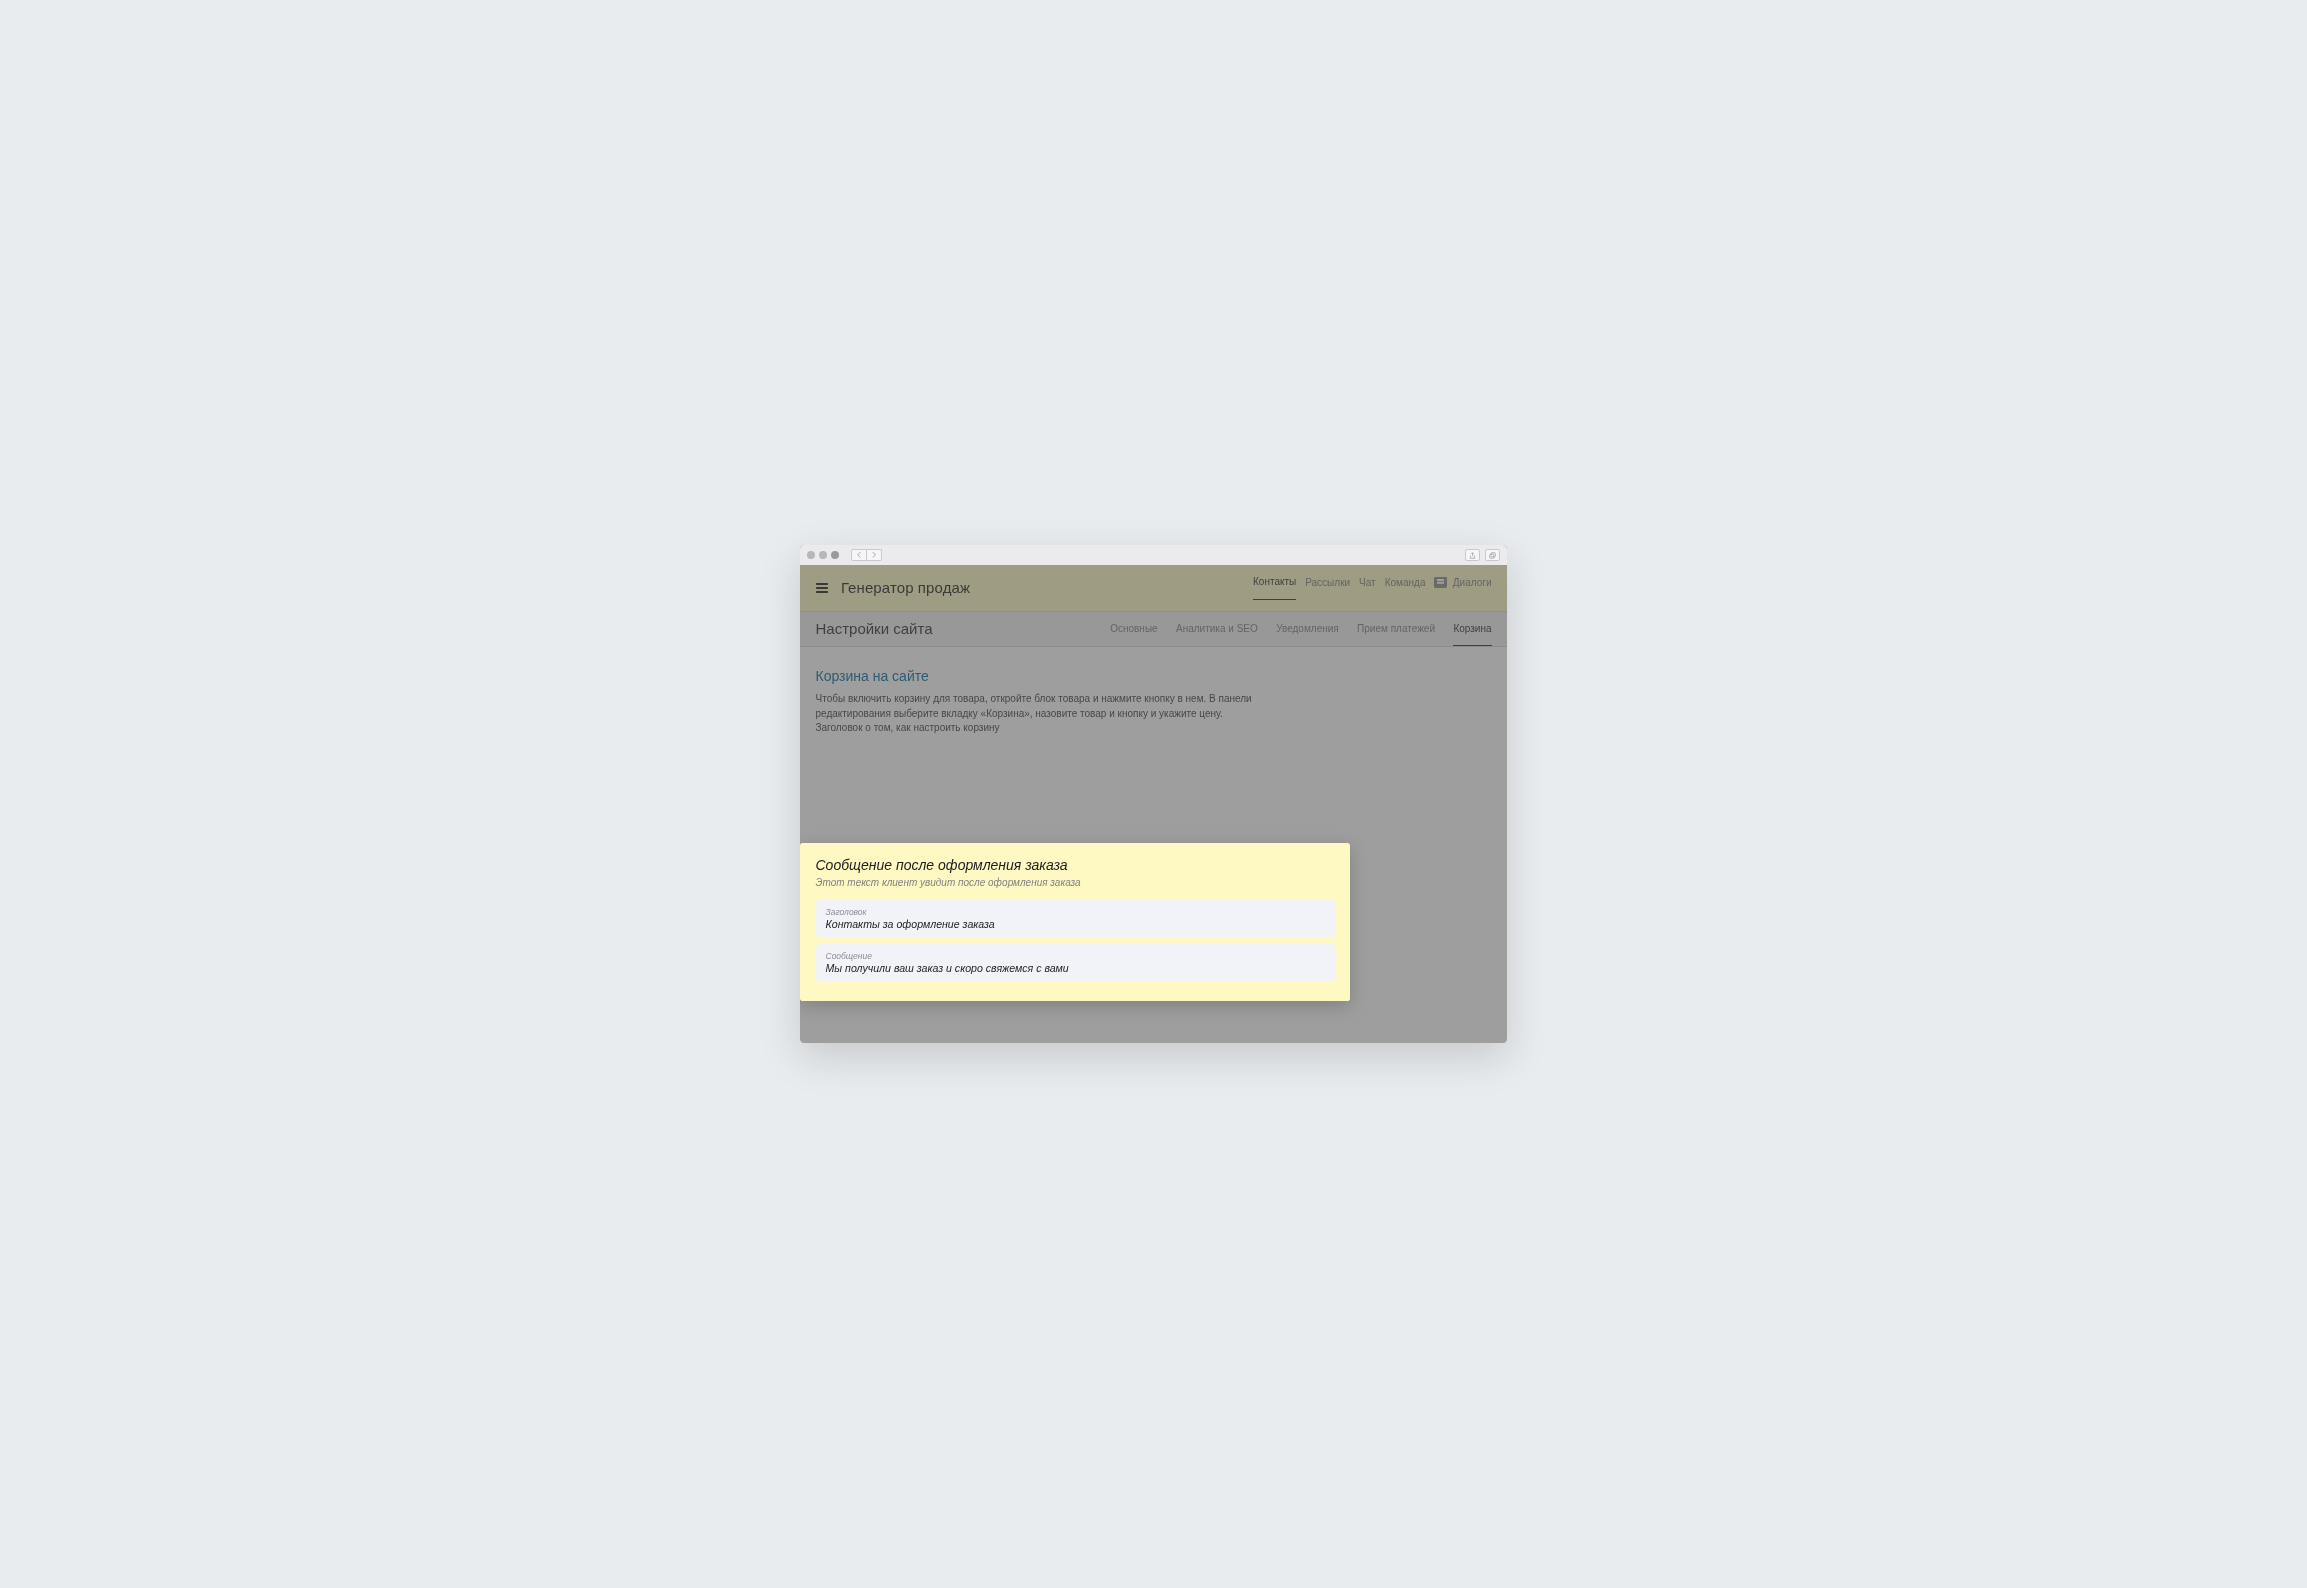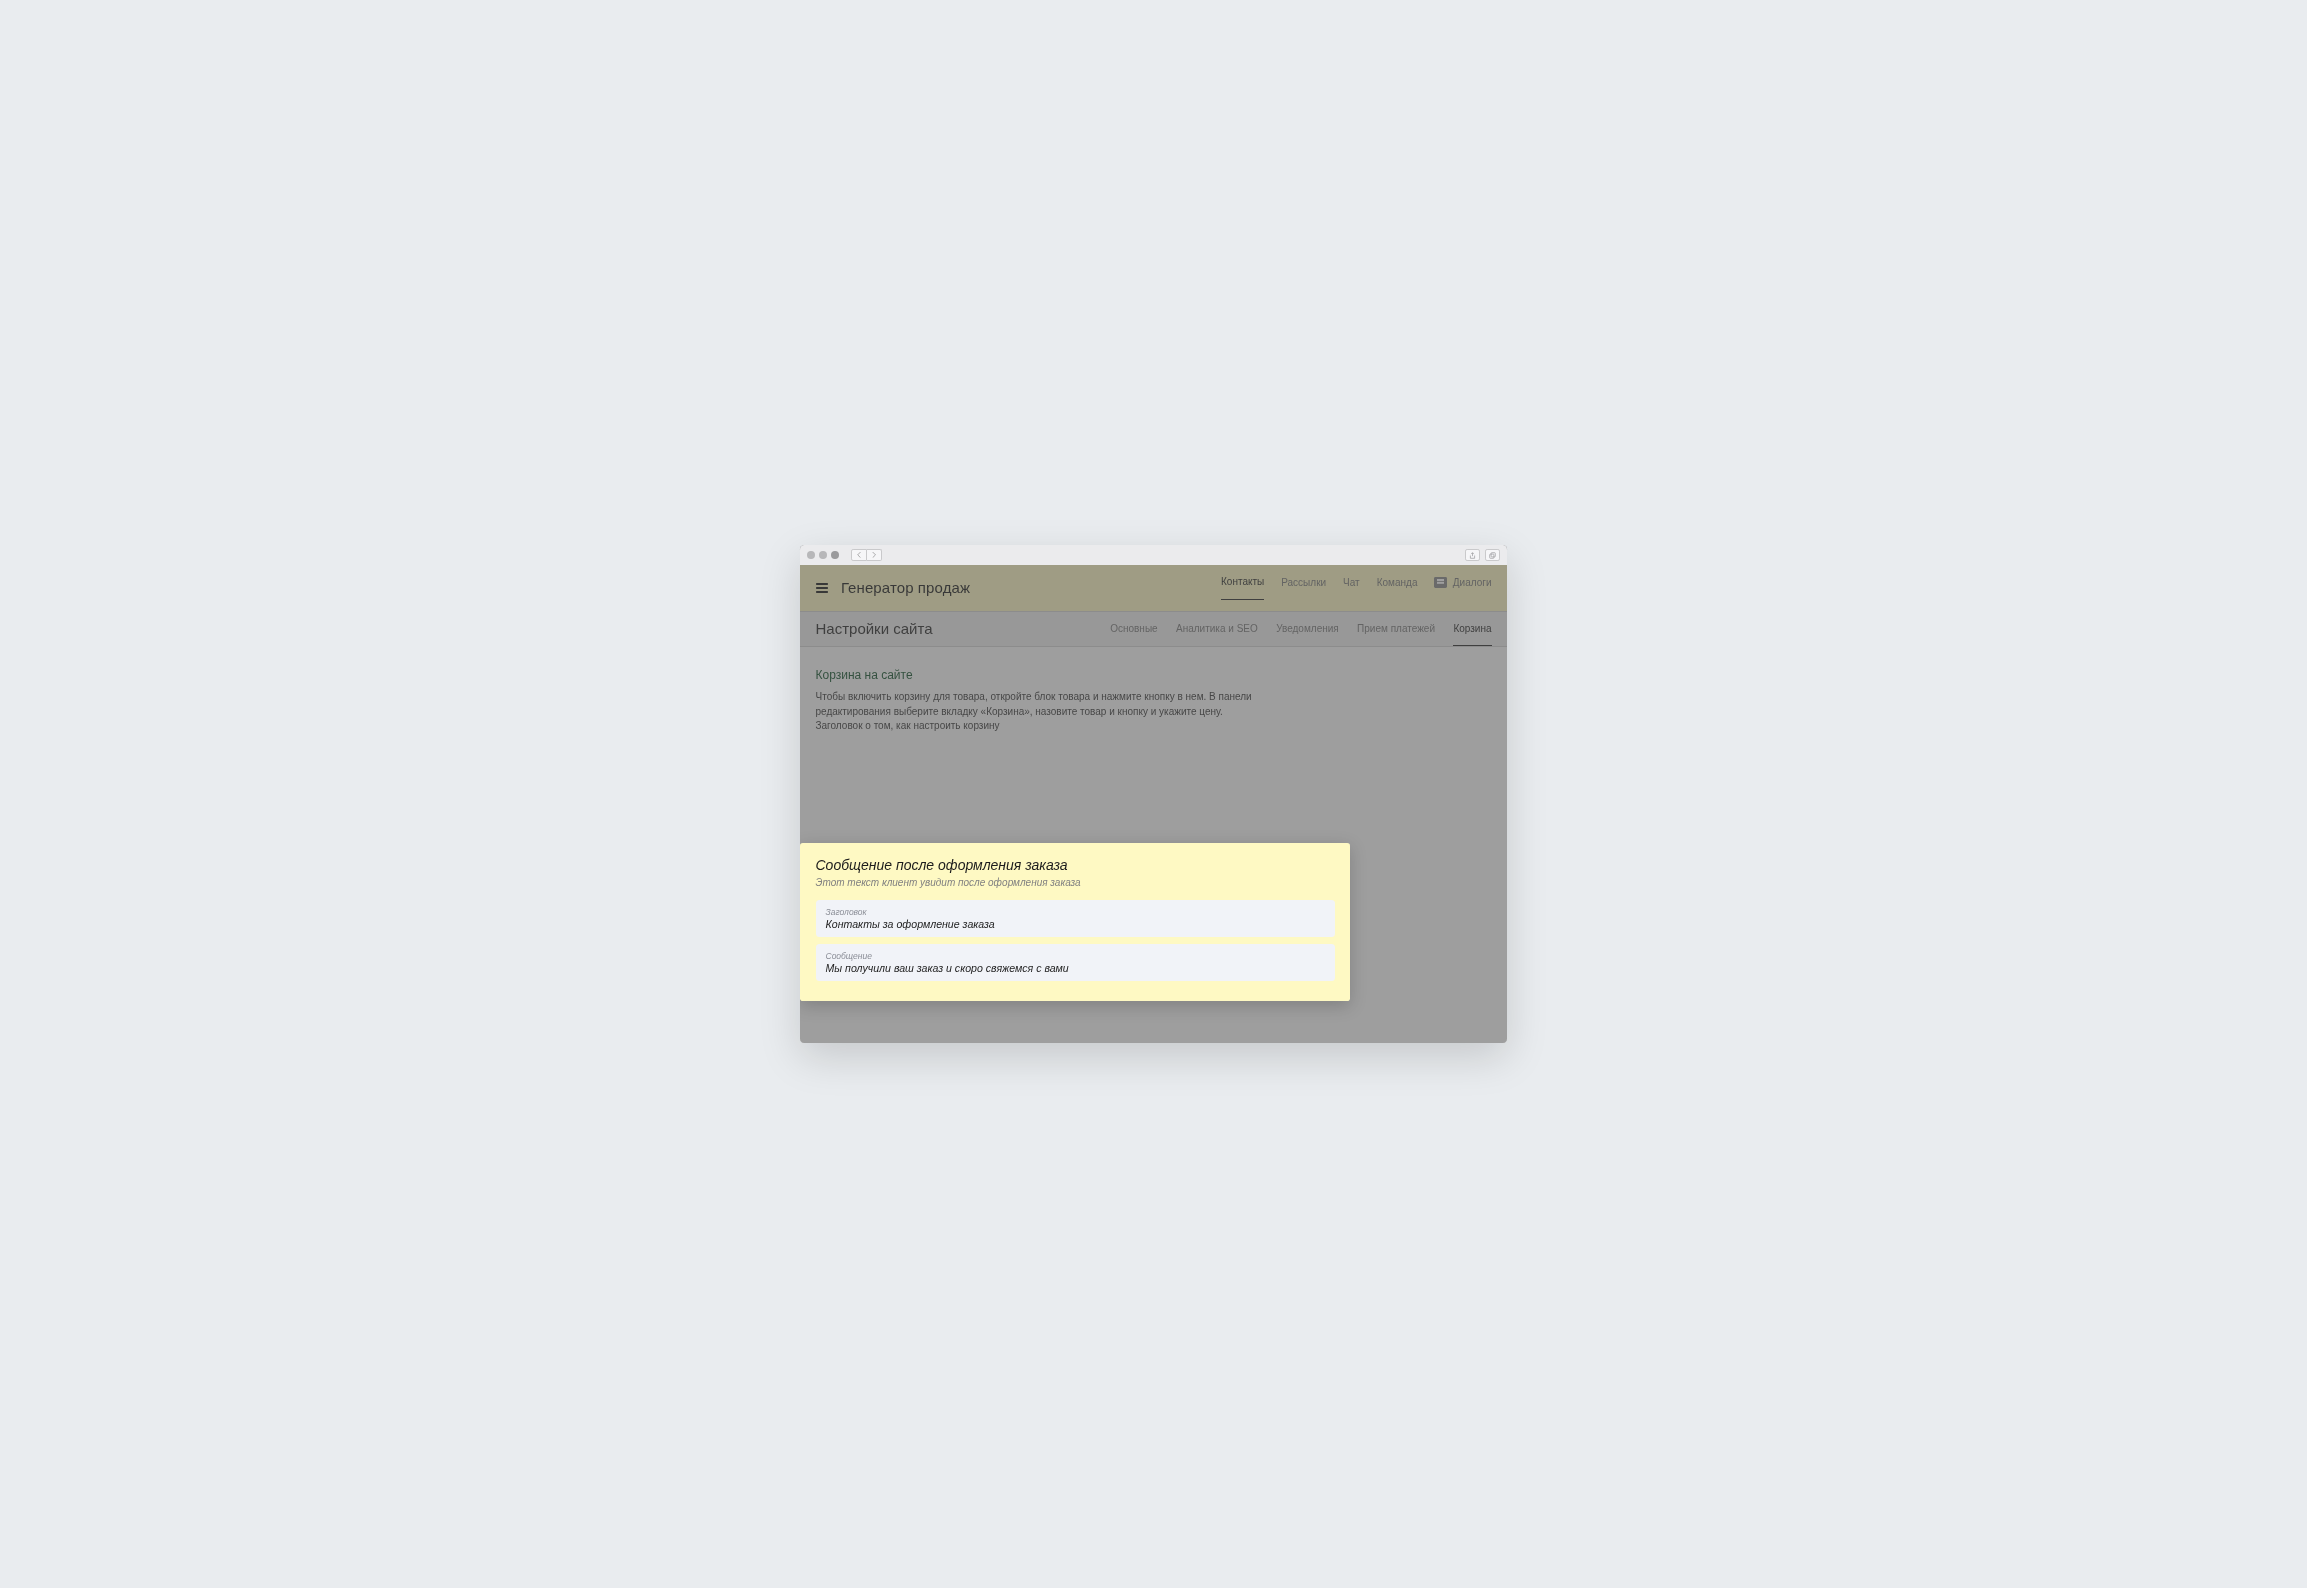--- a/index.html
+++ b/index.html
@@ -66,21 +66,21 @@
   .topbar {
     display: flex;
     align-items: center;
     padding: 11.3px 15.5px;
     background: #fef9c3;
     gap: 12.7px;
   }
   .burger { display: flex; flex-direction: column; gap: 2.8px; cursor: pointer; }
   .burger span { width: 12.7px; height: 1.4px; background: #1b1b1b; border-radius: 0.7px; }
   .brand { font-size: 15px; font-weight: 400; color: #1b1b1b; letter-spacing: 0.1px; }
-  .topnav { margin-left: auto; display: flex; gap: 17px; align-items: center; font-size: 10px; }
+  .topnav { margin-left: auto; display: flex; gap: 9px; align-items: center; font-size: 10px; }
   .topnav-item { color: #7a7a7a; cursor: pointer; padding-bottom: 11.3px; }
   .topnav-item.active { color: #2b2b2b; border-bottom: 1.4px solid #2b2b2b; }
   .chat-icon {
     width: 12.7px; height: 11.3px; background: #8a8a8a; border-radius: 1.4px; position: relative;
   }
   .chat-icon::after {
     content: ""; position: absolute; left: 2.8px; top: 2.8px; width: 7px; height: 1.4px; background: #fff;
     box-shadow: 0 2.8px 0 #fff;
   }
   .nav-with-icon { display: flex; align-items: center; gap: 5.7px; }
@@ -97,21 +97,21 @@
   .subtitle { font-size: 15px; color: #2b2b2b; }
   .subtabs { margin-left: auto; display: flex; gap: 18.4px; font-size: 10px; align-items: center; height: 100%; }
   .subtab { color: #7a7a7a; cursor: pointer; height: 100%; display: flex; align-items: center; }
   .subtab.active { color: #2b2b2b; border-bottom: 1.4px solid #2b2b2b; }
 
   .content {
     padding: 21px 15.5px 57px 15.5px;
     background: #fcfcfc;
     min-height: 396px;
   }
-  .section-title { font-size: 12px; color: #14532d; margin-bottom: 8.5px; }
+  .section-title { font-size: 14px; color: #0369a1; margin-bottom: 8.5px; }
   .section-desc { font-size: 10px; color: #3a3a3a; line-height: 1.45; max-width: 445px; }
   .section-desc .link { color: #3a3a3a; }
 
   .checkbox-row {
     display: flex; align-items: center; gap: 8.5px; margin-top: 14px;
     font-size: 10.6px; color: #2b2b2b;
   }
   .chk { width: 12.7px; height: 12.7px; border-radius: 2.1px; background: #d5d5d5; border: 0.7px solid #b5b5b5; }
 
   

